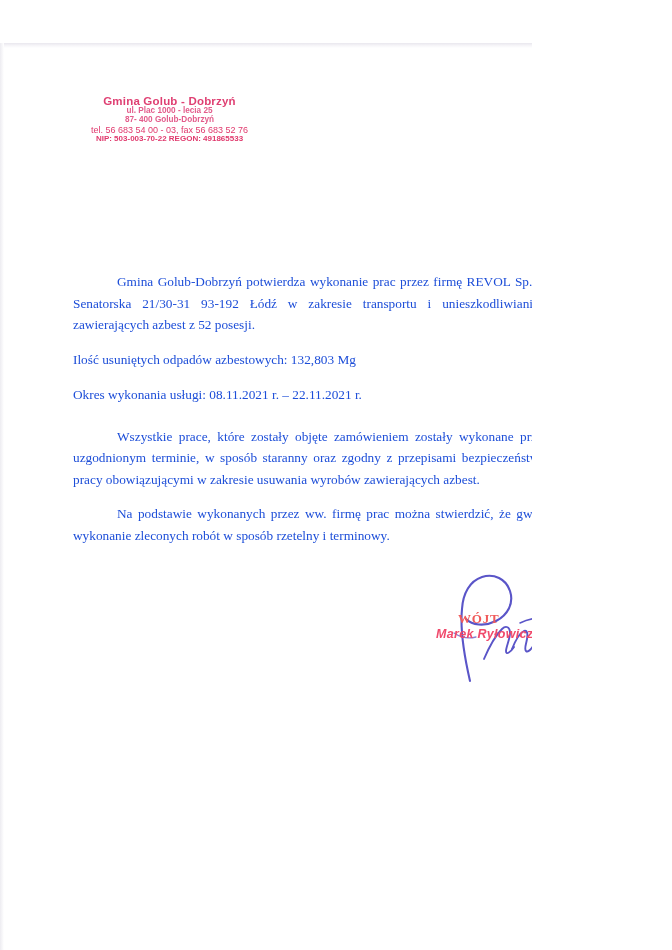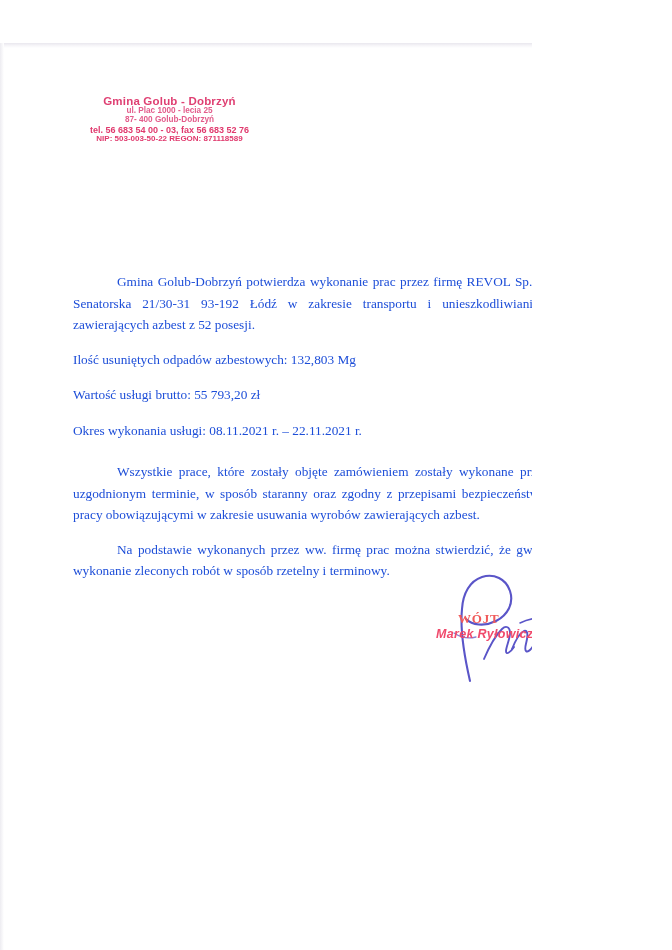--- a/index.html
+++ b/index.html
@@ -73,21 +73,21 @@
   }
   .lh-street,
   .lh-city {
     font-size: 8.2px;
     font-weight: bold;
     color: #e35c8b;
     white-space: nowrap;
   }
   .lh-phone {
     font-size: 9px;
-    font-weight: bold;
+    font-weight: normal;
     color: #e0396d;
     white-space: nowrap;
     margin-top: 0.5px;
   }
   .lh-tax {
     font-size: 8px;
     font-weight: bold;
     color: #e0396d;
     white-space: nowrap;
   }
@@ -193,29 +193,28 @@
   <div class="scan-edge-top"></div>
   <div class="scan-edge-left"></div>
   <div class="scan-fold"></div>
   <div class="scan-shadow-bottom"></div>
 
   <div class="letterhead">
     <div class="lh-name">Gmina Golub - Dobrzyń</div>
     <div class="lh-street">ul. Plac 1000 - lecia 25</div>
     <div class="lh-city">87- 400 Golub-Dobrzyń</div>
     <div class="lh-phone">tel. 56 683 54 00 - 03, fax 56 683 52 76</div>
-    <div class="lh-tax">NIP: 503-003-50-22  REGON: 871118589</div>
+    <div class="lh-tax">NIP: 503-003-70-22  REGON: 491865533</div>
   </div>
 
 
 
   <div class="body-block">
     <p class="para">Gmina Golub-Dobrzyń potwierdza wykonanie prac przez firmę REVOL Sp. z o.o. sp.k., Senatorska 21/30-31 93-192 Łódź w zakresie transportu i unieszkodliwiania wyrobów zawierających azbest z 52 posesji.</p>
     <p class="para no-indent tight">Ilość usuniętych odpadów azbestowych: 132,803 Mg</p>
-    <p class="para no-indent tight">Wartość usługi brutto: 55 793,20 zł</p>
     <p class="para no-indent tight">Okres wykonania usługi: 08.11.2021 r. – 22.11.2021 r.</p>
     <p class="para gap-before">Wszystkie prace, które zostały objęte zamówieniem zostały wykonane przez firmę w uzgodnionym terminie, w sposób staranny oraz zgodny z przepisami  bezpieczeństwa i higieny pracy obowiązującymi w zakresie usuwania wyrobów zawierających azbest.</p>
     <p class="para">Na podstawie wykonanych przez ww. firmę prac można stwierdzić, że gwarantuje ona wykonanie zleconych robót w sposób rzetelny i terminowy.</p>
   </div>
 
   <div class="sign-zone">
 
     <svg class="sign-ink" viewBox="0 0 190 120">
       <g fill="none" stroke="#5a55c8" stroke-linecap="round" stroke-linejoin="round">
         <path d="M46 118 C40 92, 36 66, 38 46 C39 30, 46 18, 58 14 C70 10, 82 16, 86 28 C90 40, 84 52, 72 58 C60 64, 48 62, 42 56" stroke-width="2.1"></path>

